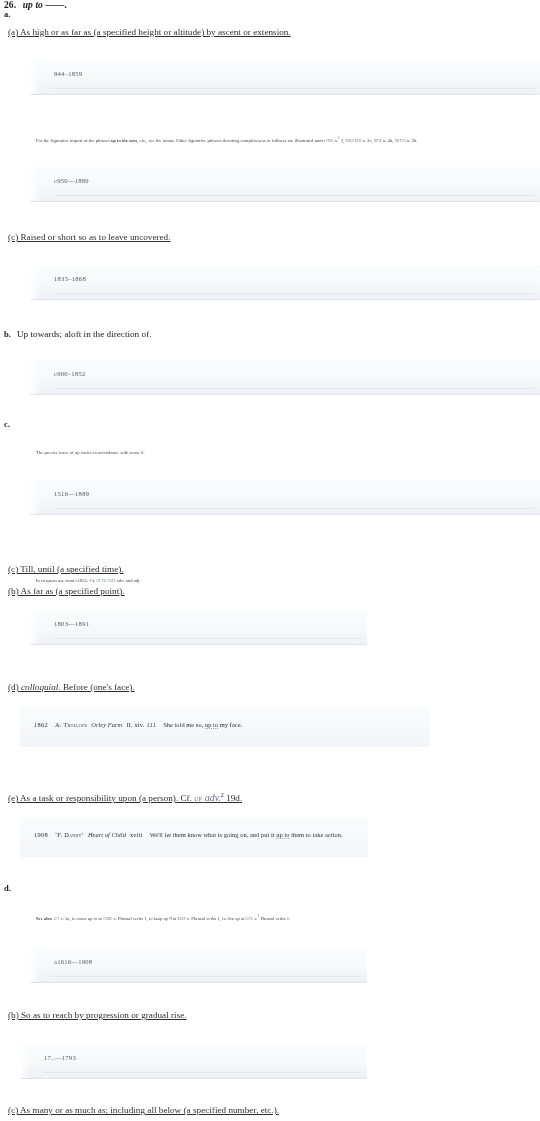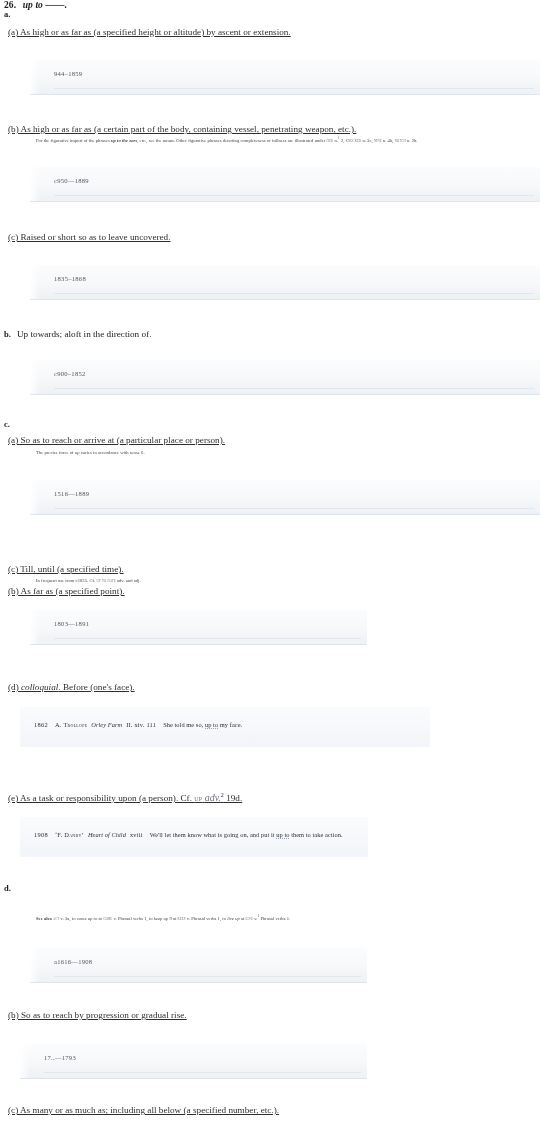--- a/index.html
+++ b/index.html
@@ -162,21 +162,20 @@
 
   <div class="sense-letter" style="top:9px;">a.</div>
 
   <div class="sense-def" style="top:27px;">(a) As high or as far as (a specified height or altitude) by ascent or extension.</div>
 
   <div class="daterange" style="top:60px;left:30px;width:510px;">
     <div class="dr-label">944–1859</div>
     <div class="dr-rule"></div>
   </div>
 
-  <div class="sense-def" style="top:124px;">(b) As high or as far as (a certain part of the body, containing vessel, penetrating weapon, etc.).</div>
 
   <div class="note" style="top:136px;left:36px;">For the figurative import of the phrases <b><i>up to the ears</i></b>, etc., see the nouns. Other figurative phrases denoting completeness or fullness are illustrated under <span class="sc">hub</span> n.<sup>1</sup> 2, <span class="sc">knocker</span> n. 3c, <span class="sc">nine</span> n. 4b, <span class="sc">notch</span> n. 2b.</div>
 
   <div class="daterange" style="top:167px;left:30px;width:510px;">
     <div class="dr-label">c950—1889</div>
     <div class="dr-rule"></div>
   </div>
 
   <div class="sense-def" style="top:232px;">(c) Raised or short so as to leave uncovered.</div>
 
@@ -190,21 +189,20 @@
     <span class="sp"></span><span style="font-weight:normal;font-size:9.2px;">Up towards; aloft in the direction of.</span>
   </div>
 
   <div class="daterange" style="top:360px;left:30px;width:510px;">
     <div class="dr-label">c900–1852</div>
     <div class="dr-rule"></div>
   </div>
 
   <div class="sense-letter" style="top:419px;">c.</div>
 
-  <div class="sense-def" style="top:435px;">(a) So as to reach or arrive at (a particular place or person).</div>
 
   <div class="note" style="top:450px;left:36px;">The precise force of <i>up</i> varies in accordance with sense 6.</div>
 
   <div class="daterange" style="top:480px;left:30px;width:510px;">
     <div class="dr-label">1516—1889</div>
     <div class="dr-rule"></div>
   </div>
 
   <div class="sense-def" style="top:543px;margin-top:43px;">(b) As far as (a specified point).</div>
   <div class="sense-def" style="top:564px;">(c) Till, until (a specified time).</div>

